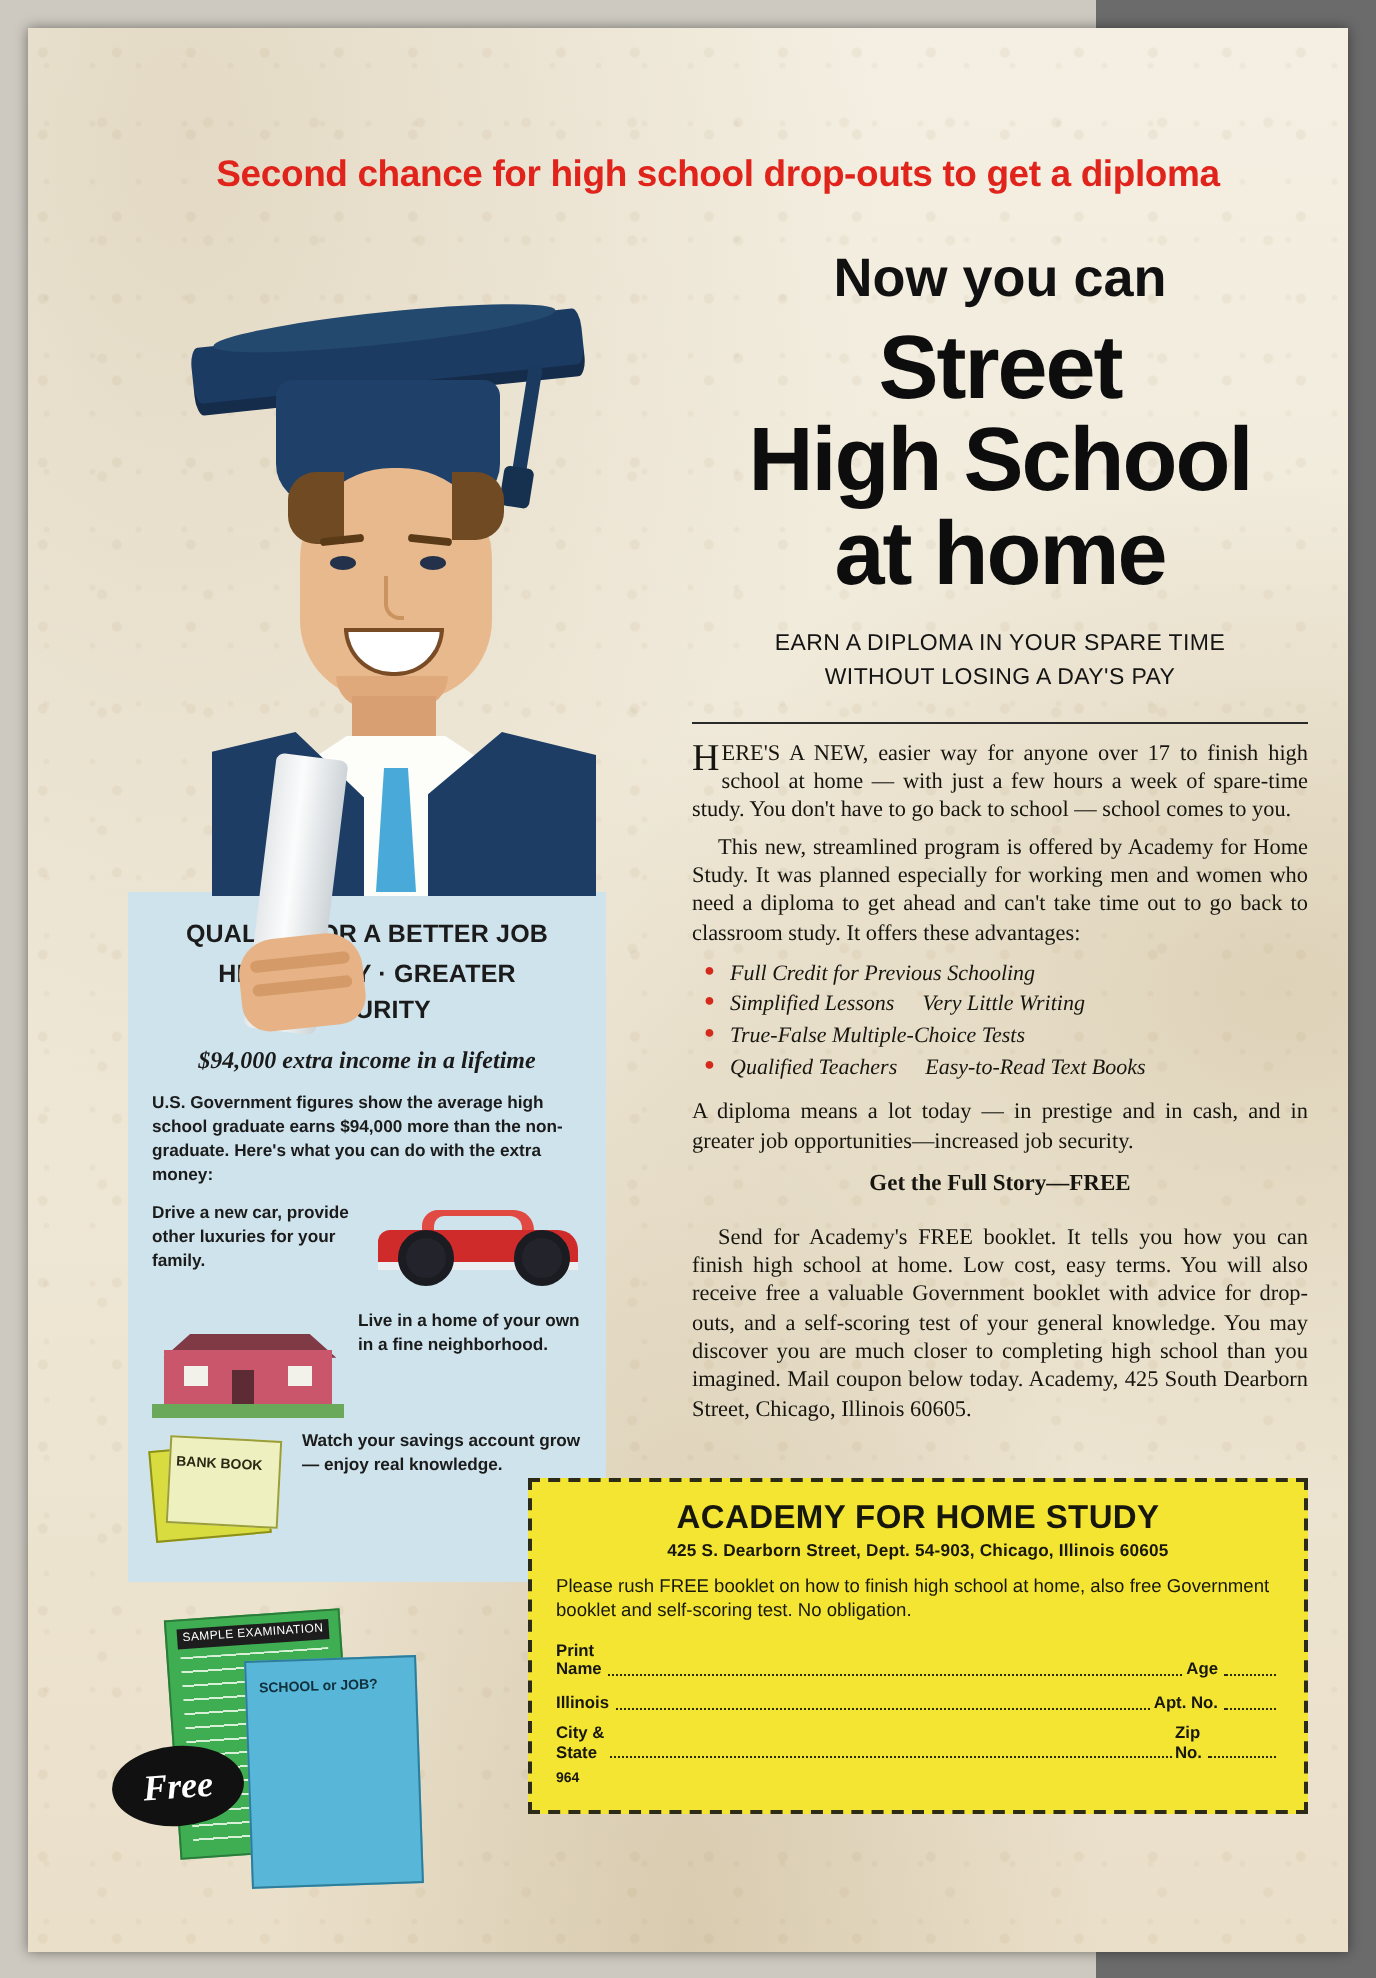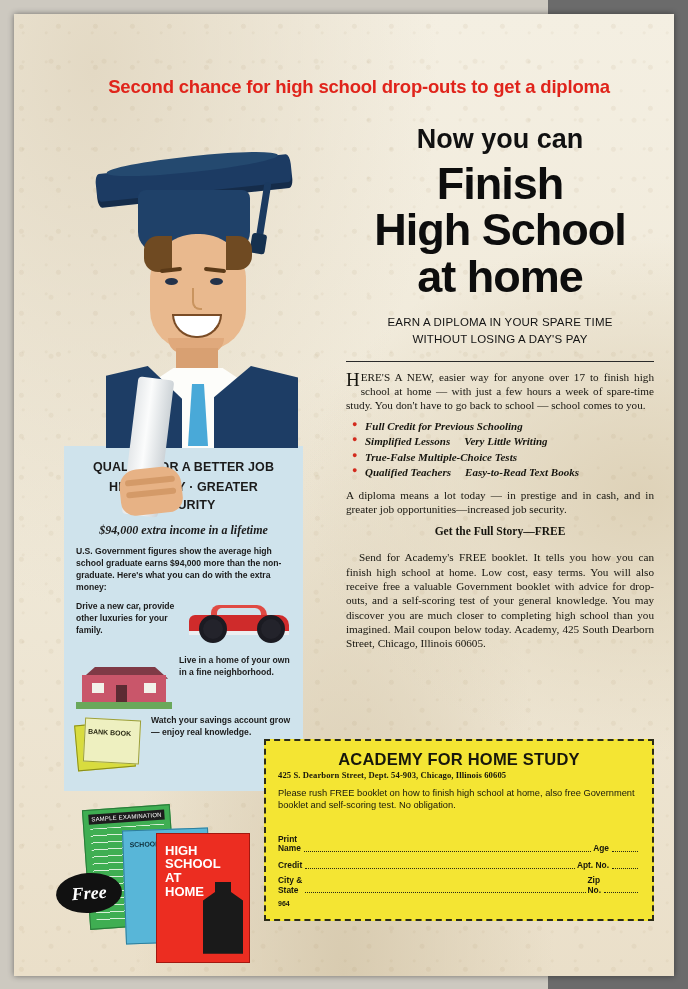--- a/index.html
+++ b/index.html
@@ -386,21 +386,21 @@
     line-height: 15px;
     font-weight: normal;
     padding: 2px 1px 0 0;
     font-family: "Liberation Serif", serif;
   }
   ul.feat {
     list-style: none;
     margin: 6px 0 7px 0;
     padding: 0 0 0 6px;
     font-style: italic;
-    font-weight: bold;
+    font-weight: normal;
     font-size: 11px;
     line-height: 1.42;
   }
   ul.feat li { position: relative; padding-left: 13px; }
   ul.feat li:before {
     content: "\25CF";
     position: absolute; left: 0; top: -1px;
     color: #d32a1d;
     font-size: 9px;
     font-style: normal;
@@ -427,31 +427,30 @@
     color: #17170c;
   }
   .coupon h4 {
     margin: 2px 0 1px 0;
     text-align: center;
     font-size: 16.5px;
     font-weight: bold;
     letter-spacing: .2px;
   }
   .coupon .addr {
-    text-align: left;
+    text-align: center;
     font-size: 8.6px;
     font-weight: bold;
     margin-bottom: 7px;
     letter-spacing: .1px;
-    font-family: Liberation Serif, serif;
   }
   .coupon .ask {
     font-size: 9.3px;
     line-height: 1.32;
-    margin-bottom: 23px;
+    margin-bottom: 9px;
   }
   .fields { font-size: 8.4px; font-weight: bold; line-height: 1.25; }
   .fline { display: flex; align-items: flex-end; margin-bottom: 5px; }
   .fline .lbl { white-space: pre; }
   .fline .dots {
     flex: 1 1 auto;
     border-bottom: 1px dotted #2a2a16;
     margin: 0 2px 2px 3px;
     height: 9px;
   }
@@ -542,48 +541,40 @@
           </div>
 
           <div class="booklets">
             <div class="bk-green">
               <div class="hd">SAMPLE EXAMINATION</div>
               <div class="lines"></div>
             </div>
             <div class="bk-blue">
               <div class="t">SCHOOL or JOB?</div>
             </div>
-            <div class="bk-red">
-              <div class="t">
-                <span>HIGH</span><br>
-                <span>SCHOOL</span><br>
-                <span>AT</span><br>
-                <span>HOME</span>
-              </div>
-              <div class="fig"></div>
-            </div>
             <div class="freebadge">Free</div>
           </div>
 
         </div>
 
         <div class="rightcol">
           <div class="nyc">Now you can</div>
           <div class="big">
-            <div>Finish</div>
+            <div>Street</div>
             <div>High School</div>
             <div>at home</div>
           </div>
           <div class="earn">
             <div>EARN A DIPLOMA IN YOUR SPARE TIME</div>
             <div>WITHOUT LOSING A DAY'S PAY</div>
           </div>
 
           <div class="body-text">
             <p class="noind"><span class="drop">H</span><span>ERE'S A NEW, easier way for anyone over 17 to finish high school at home — with just a few hours a week of spare-time study. You don't have to go back to school — school comes to you.</span></p>
+            <p>This new, streamlined program is offered by Academy for Home Study. It was planned especially for working men and women who need a diploma to get ahead and can't take time out to go back to classroom study. It offers these advantages:</p>
 
             <ul class="feat">
               <li><span>Full Credit for Previous Schooling</span></li>
               <li><span>Simplified Lessons</span><span class="second">Very Little Writing</span></li>
               <li><span>True-False Multiple-Choice Tests</span></li>
               <li><span>Qualified Teachers</span><span class="second">Easy-to-Read Text Books</span></li>
             </ul>
 
             <p class="noind">A diploma means a lot today — in prestige and in cash, and in greater job opportunities—increased job security.</p>
             <div class="getfull">Get the Full Story—FREE</div>
@@ -603,21 +594,21 @@
             <div class="two">
               <span>Print</span>
               <span>Name</span>
             </div>
             <div class="dots"></div>
             <div class="lbl2">Age</div>
             <div class="dots" style="flex:0 0 26px"></div>
           </div>
 
           <div class="fline">
-            <div class="lbl">Credit</div>
+            <div class="lbl">Illinois</div>
             <div class="dots"></div>
             <div class="lbl2">Apt. No.</div>
             <div class="dots" style="flex:0 0 26px"></div>
           </div>
 
           <div class="fline">
             <div class="two">
               <span>City &amp;</span>
               <span>State</span>
             </div>

